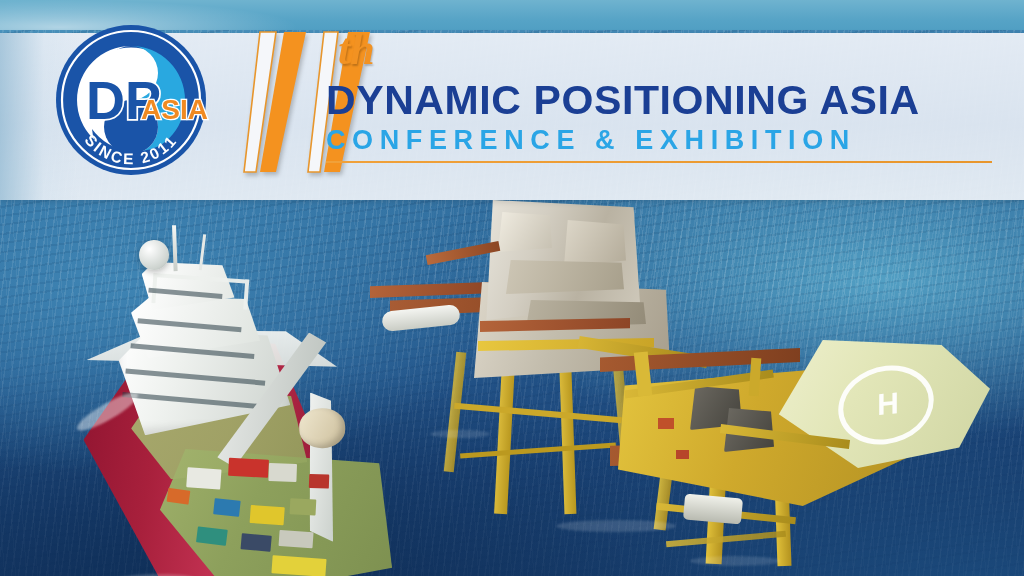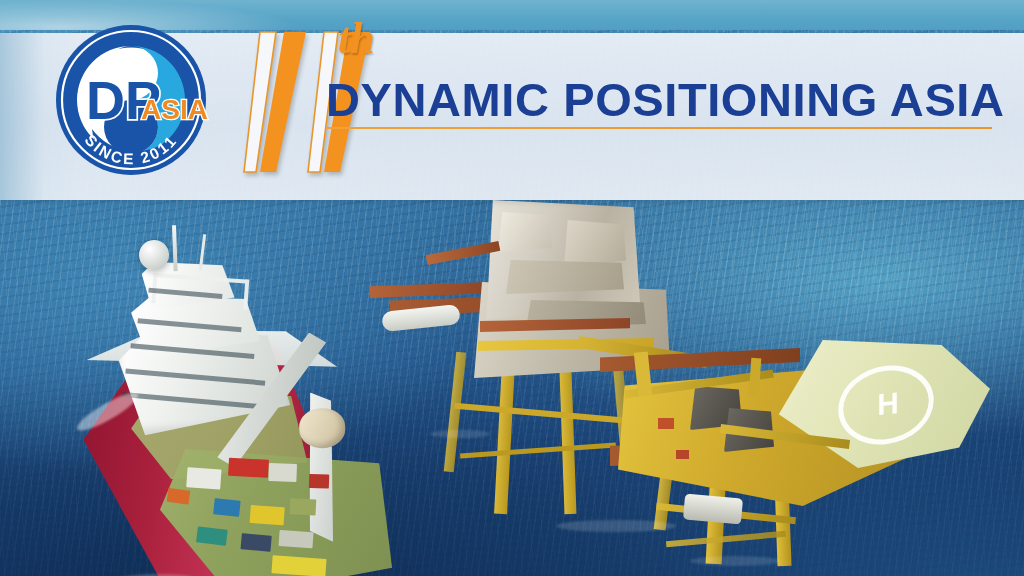--- a/index.html
+++ b/index.html
@@ -188,31 +188,31 @@
   }
 
   
   .logo { position:absolute; left:52px; top:21px; width:158px; height:158px; }
   .logo svg { display:block; }
 
   
   .num11 { position:absolute; left:232px; top:26px; width:150px; height:152px; }
   .num11 svg { display:block; filter: drop-shadow(2px 3px 2px rgba(0,0,0,.22)); }
   .th {
-    position:absolute; left:338px; top:13px;
+    position:absolute; left:338px; top:24px;
     font-family:"Liberation Serif", serif; font-style:italic; font-weight:bold;
     font-size:44px; color:#f29222; letter-spacing:0px;
     text-shadow: 1px 2px 2px rgba(0,0,0,.22);
   }
 
   
   .titles { position:absolute; left:326px; top:78px; width:672px; }
   .t-main {
     font-family:"Liberation Sans", sans-serif;
-    font-weight:bold; font-size:47px; line-height:44px;
+    font-weight:bold; font-size:41px; line-height:44px;
     color:#1b3f94; letter-spacing:.6px; white-space:nowrap;
   }
   .t-sub {
     font-family:"Liberation Sans", sans-serif;
     font-weight:bold; font-size:27px; line-height:32px;
     color:#2aa5e6; letter-spacing:6.6px; white-space:nowrap;
     margin-top:2px;
   }
   .rule {
     margin-top:5px; width:666px; height:2px;
@@ -384,16 +384,17 @@
 
       <path d="M92,6 L106,6 L88,146 L76,146 Z" fill="#f5f7fa" stroke="#e8962c" stroke-width="1.6"></path>
 
       <path d="M116,6 L138,6 L108,146 L92,146 Z" fill="#f4921f"></path>
     </svg>
   </div>
   <div class="th">th</div>
 
   <div class="titles">
     <div class="t-main">DYNAMIC POSITIONING ASIA</div>
+    <div class="t-sub">CONFERENCE &amp; EXHIBITION</div>
     <div class="rule"></div>
   </div>
 
 </div>
 
 </body></html>

